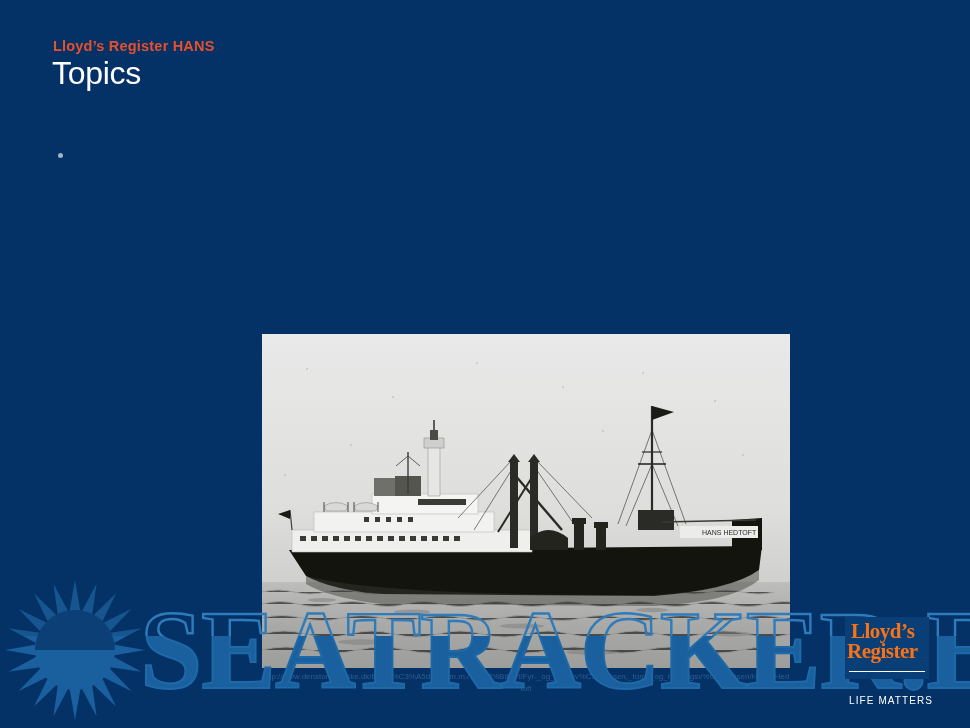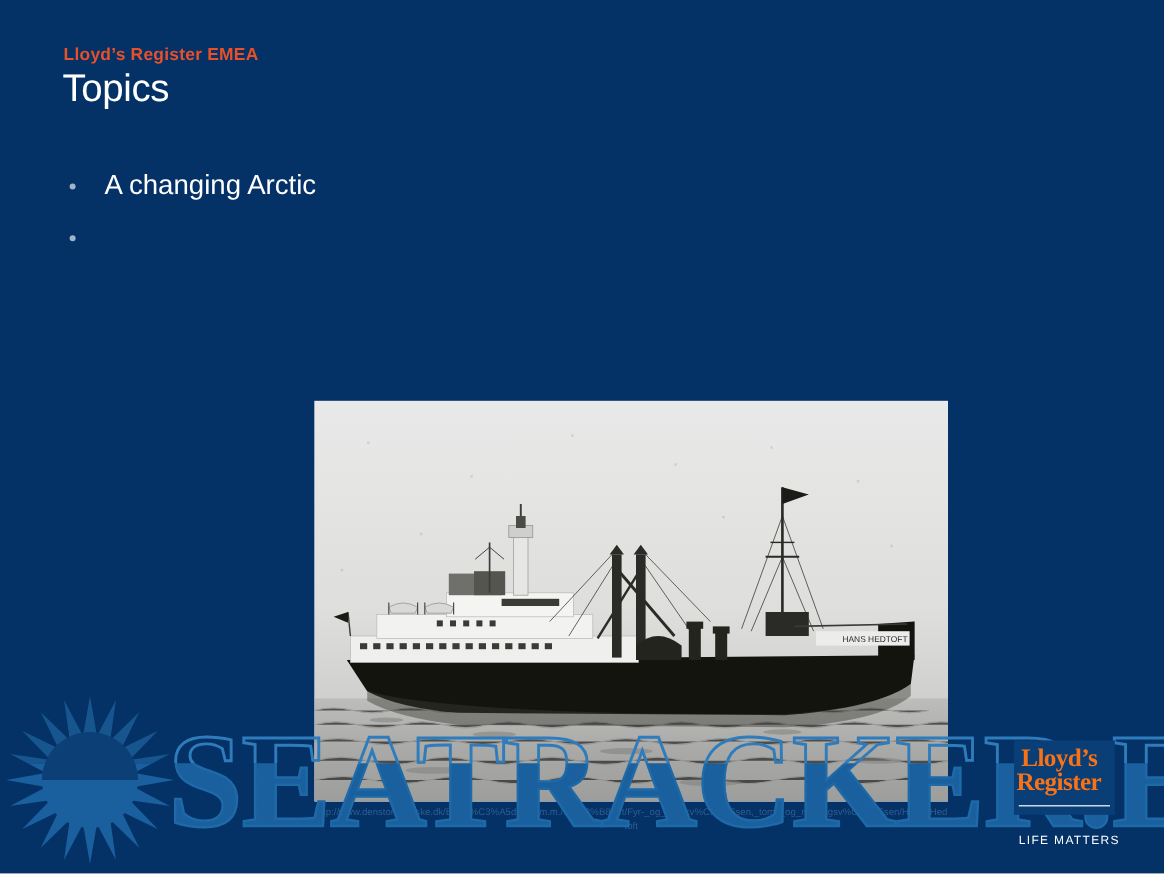--- a/index.html
+++ b/index.html
@@ -162,29 +162,25 @@
     letter-spacing: 1.1px;
     color: #FFFFFF;
     white-space: nowrap;
   }
 </style>
 </head>
 <body>
 
 <div id="slide">
 
-  <div id="eyebrow">Lloyd’s Register EMEA</div>
+  <div id="eyebrow">Lloyd’s Register HANS</div>
 
   <div id="page-title">Topics</div>
 
   <ul id="bullet-list">
-    <li>
-      <span class="bullet-dot"></span>
-      <span>A changing Arctic</span>
-    </li>
     <li>
       <span class="bullet-dot"></span>
     </li>
   </ul>
 
   <div id="photo-frame">
     <svg id="photo-svg" viewBox="0 0 528 334" preserveAspectRatio="none">
       <defs>
         <linearGradient id="skyGrad" x1="0" y1="0" x2="0" y2="1">
           <stop offset="0%" stop-color="#e9e9e9"></stop>

